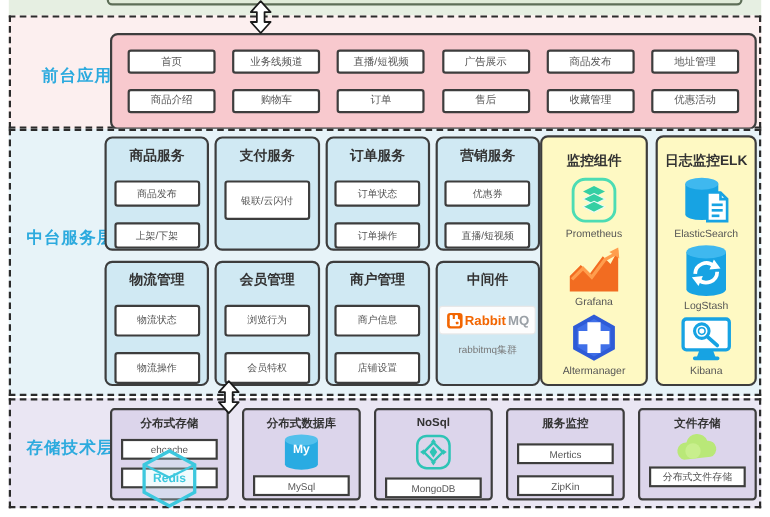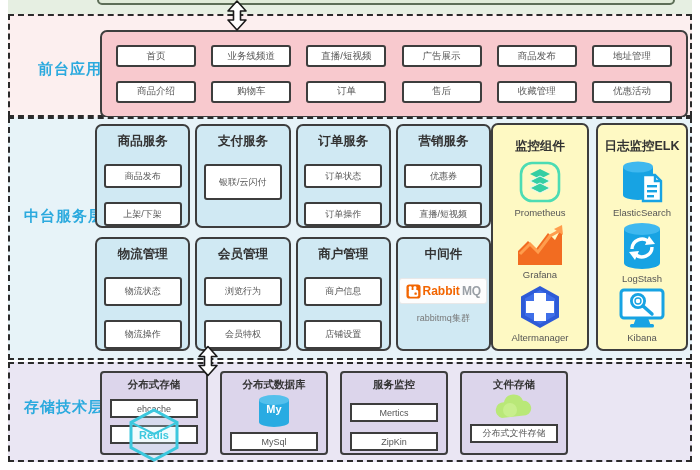--- a/index.html
+++ b/index.html
@@ -254,20 +254,33 @@
         <div class="st-icon-wrap mt2">
           <svg width="38" height="34" viewBox="0 0 38 34">
             <path d="M4 6 v22 a15 5 0 0 0 30 0 v-22 Z" fill="#29abe2"></path>
             <ellipse cx="19" cy="6" rx="15" ry="5" fill="#54c0ec"></ellipse>
           </svg>
           <span class="mysql-text">My</span>
         </div>
         <div class="st-item mt4">MySql</div>
       </div>
 
+      <div class="st-box">
+        <div class="st-title">NoSql</div>
+        <svg class="mt2" width="40" height="38" viewBox="0 0 44 44">
+          <rect x="5" y="5" width="34" height="34" rx="10" fill="none" stroke="#2ec4b6" stroke-width="2.6"></rect>
+          <polygon points="22,12 32,22 22,32 12,22" fill="none" stroke="#2ec4b6" stroke-width="2.6"></polygon>
+          <polygon points="22,16 26,22 22,28 18,22" fill="#2ec4b6"></polygon>
+          <polygon points="22,8 25,12 19,12" fill="#2ec4b6"></polygon>
+          <polygon points="22,36 19,32 25,32" fill="#2ec4b6"></polygon>
+          <polygon points="8,22 12,19 12,25" fill="#2ec4b6"></polygon>
+          <polygon points="36,22 32,25 32,19" fill="#2ec4b6"></polygon>
+        </svg>
+        <div class="st-item mt4">MongoDB</div>
+      </div>
 
       <div class="st-box">
         <div class="st-title">服务监控</div>
         <div class="st-item" style="margin-top:11px">Mertics</div>
         <div class="st-item" style="margin-top:10px">ZipKin</div>
       </div>
 
       <div class="st-box">
         <div class="st-title">文件存储</div>
         <svg width="48" height="30" viewBox="0 0 48 30">

